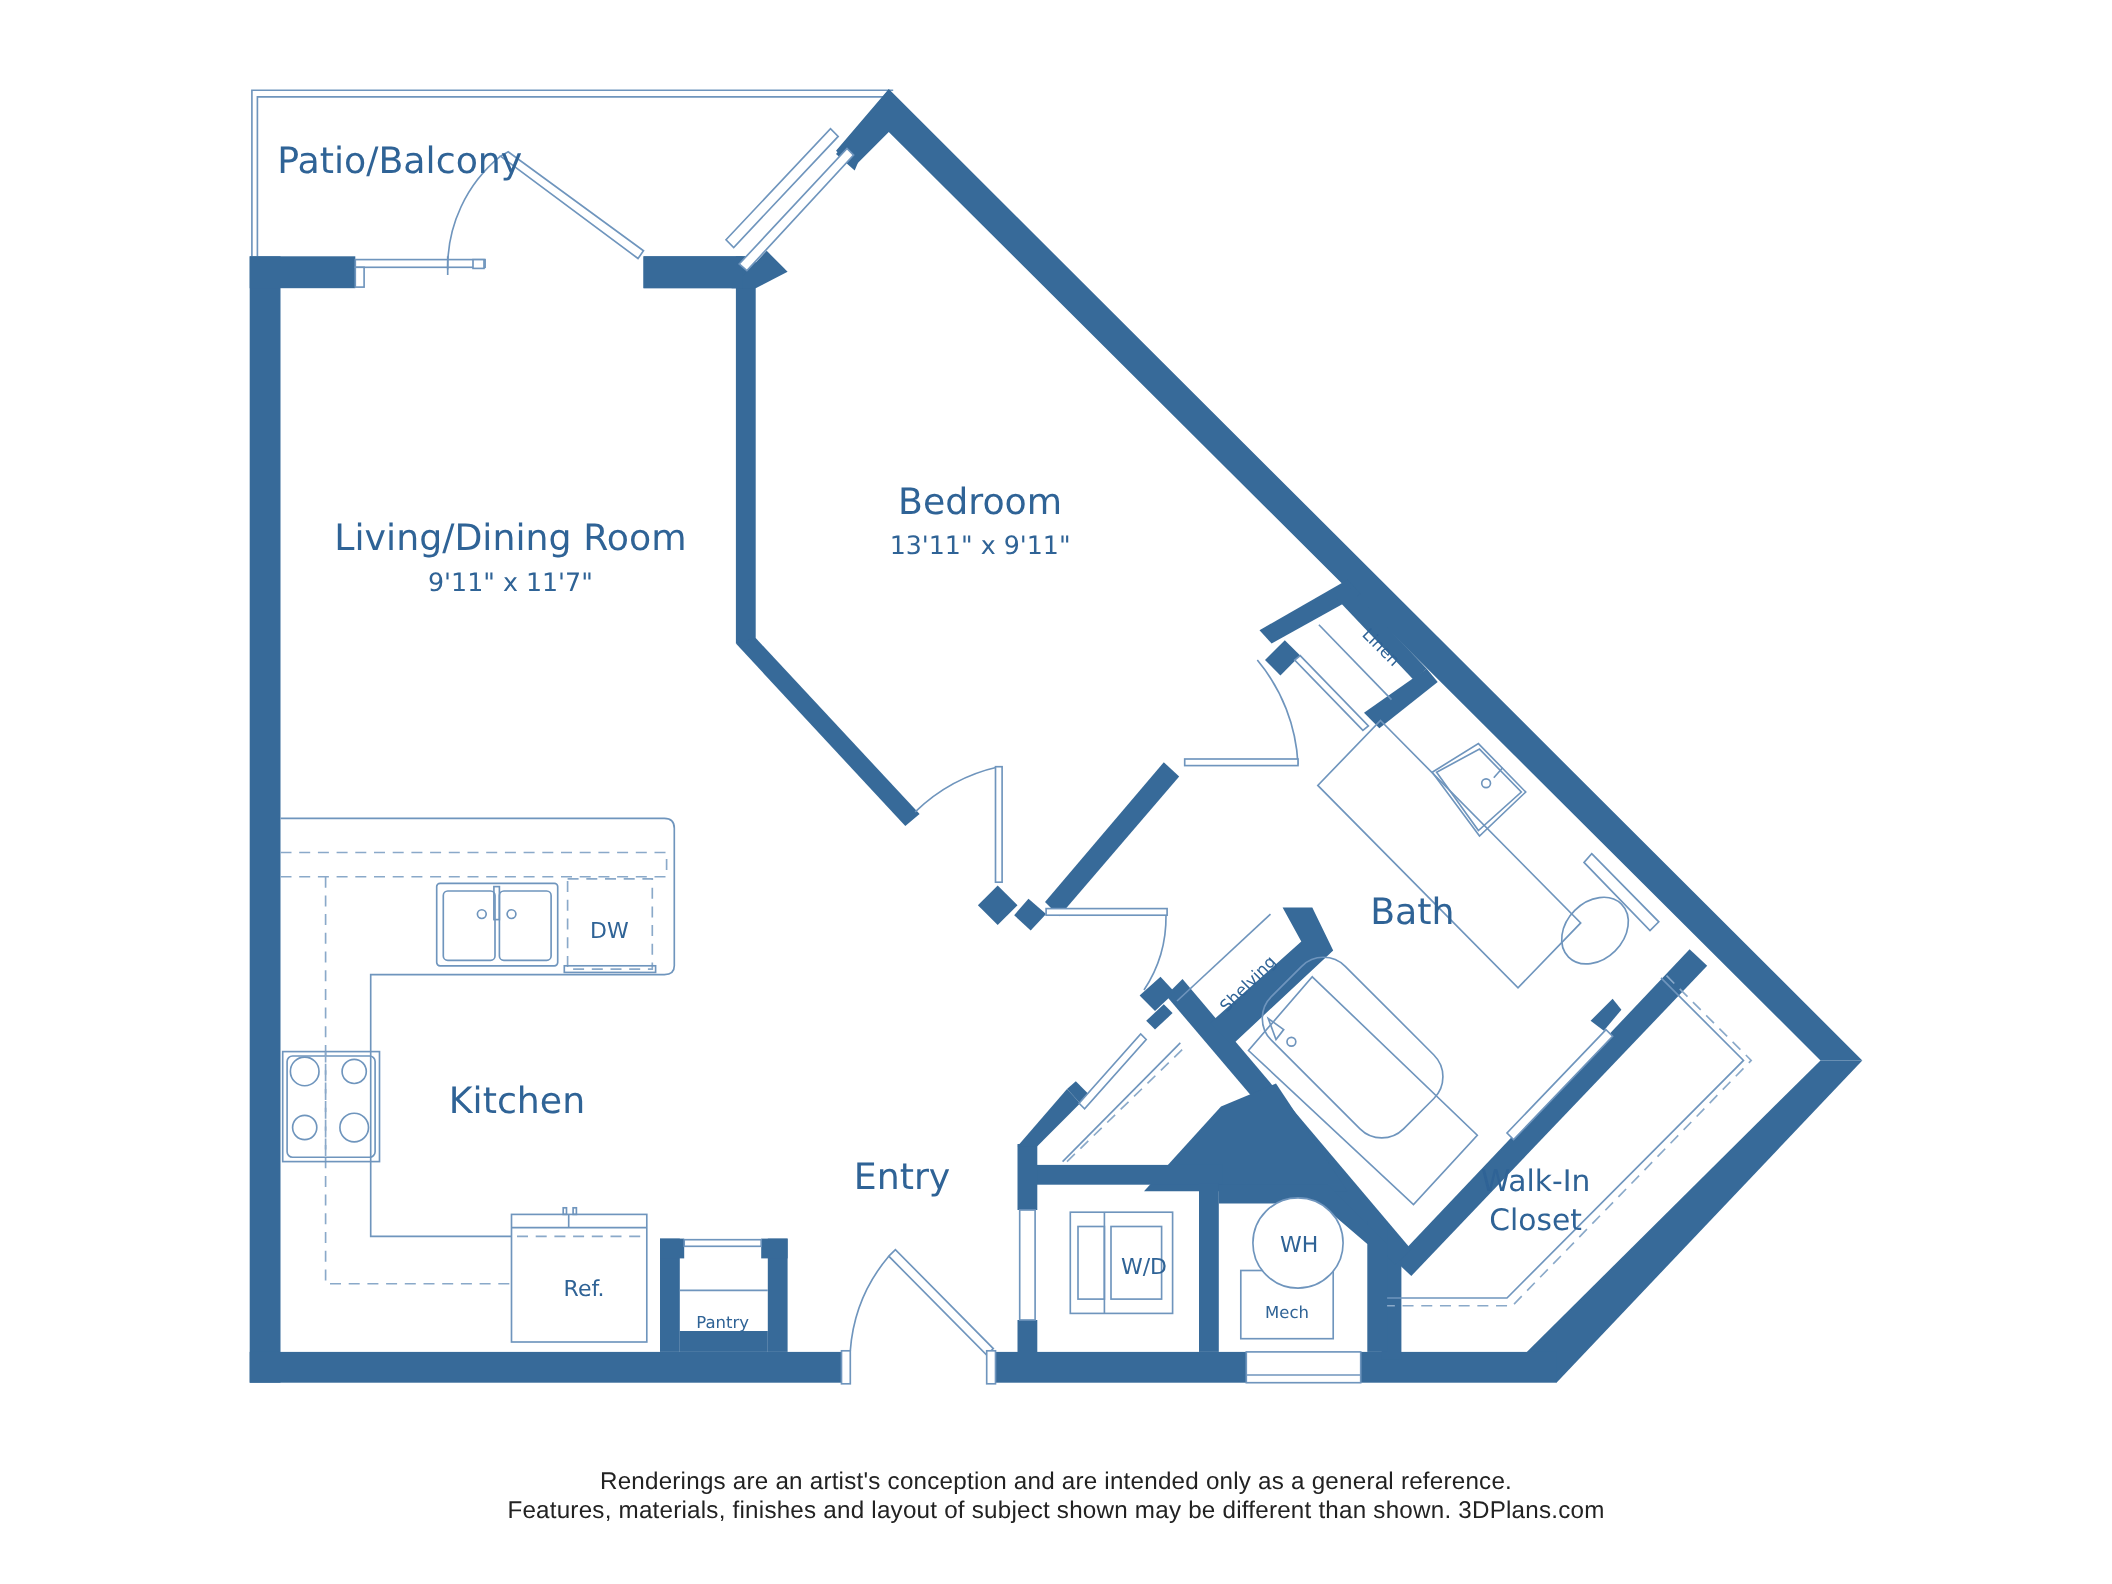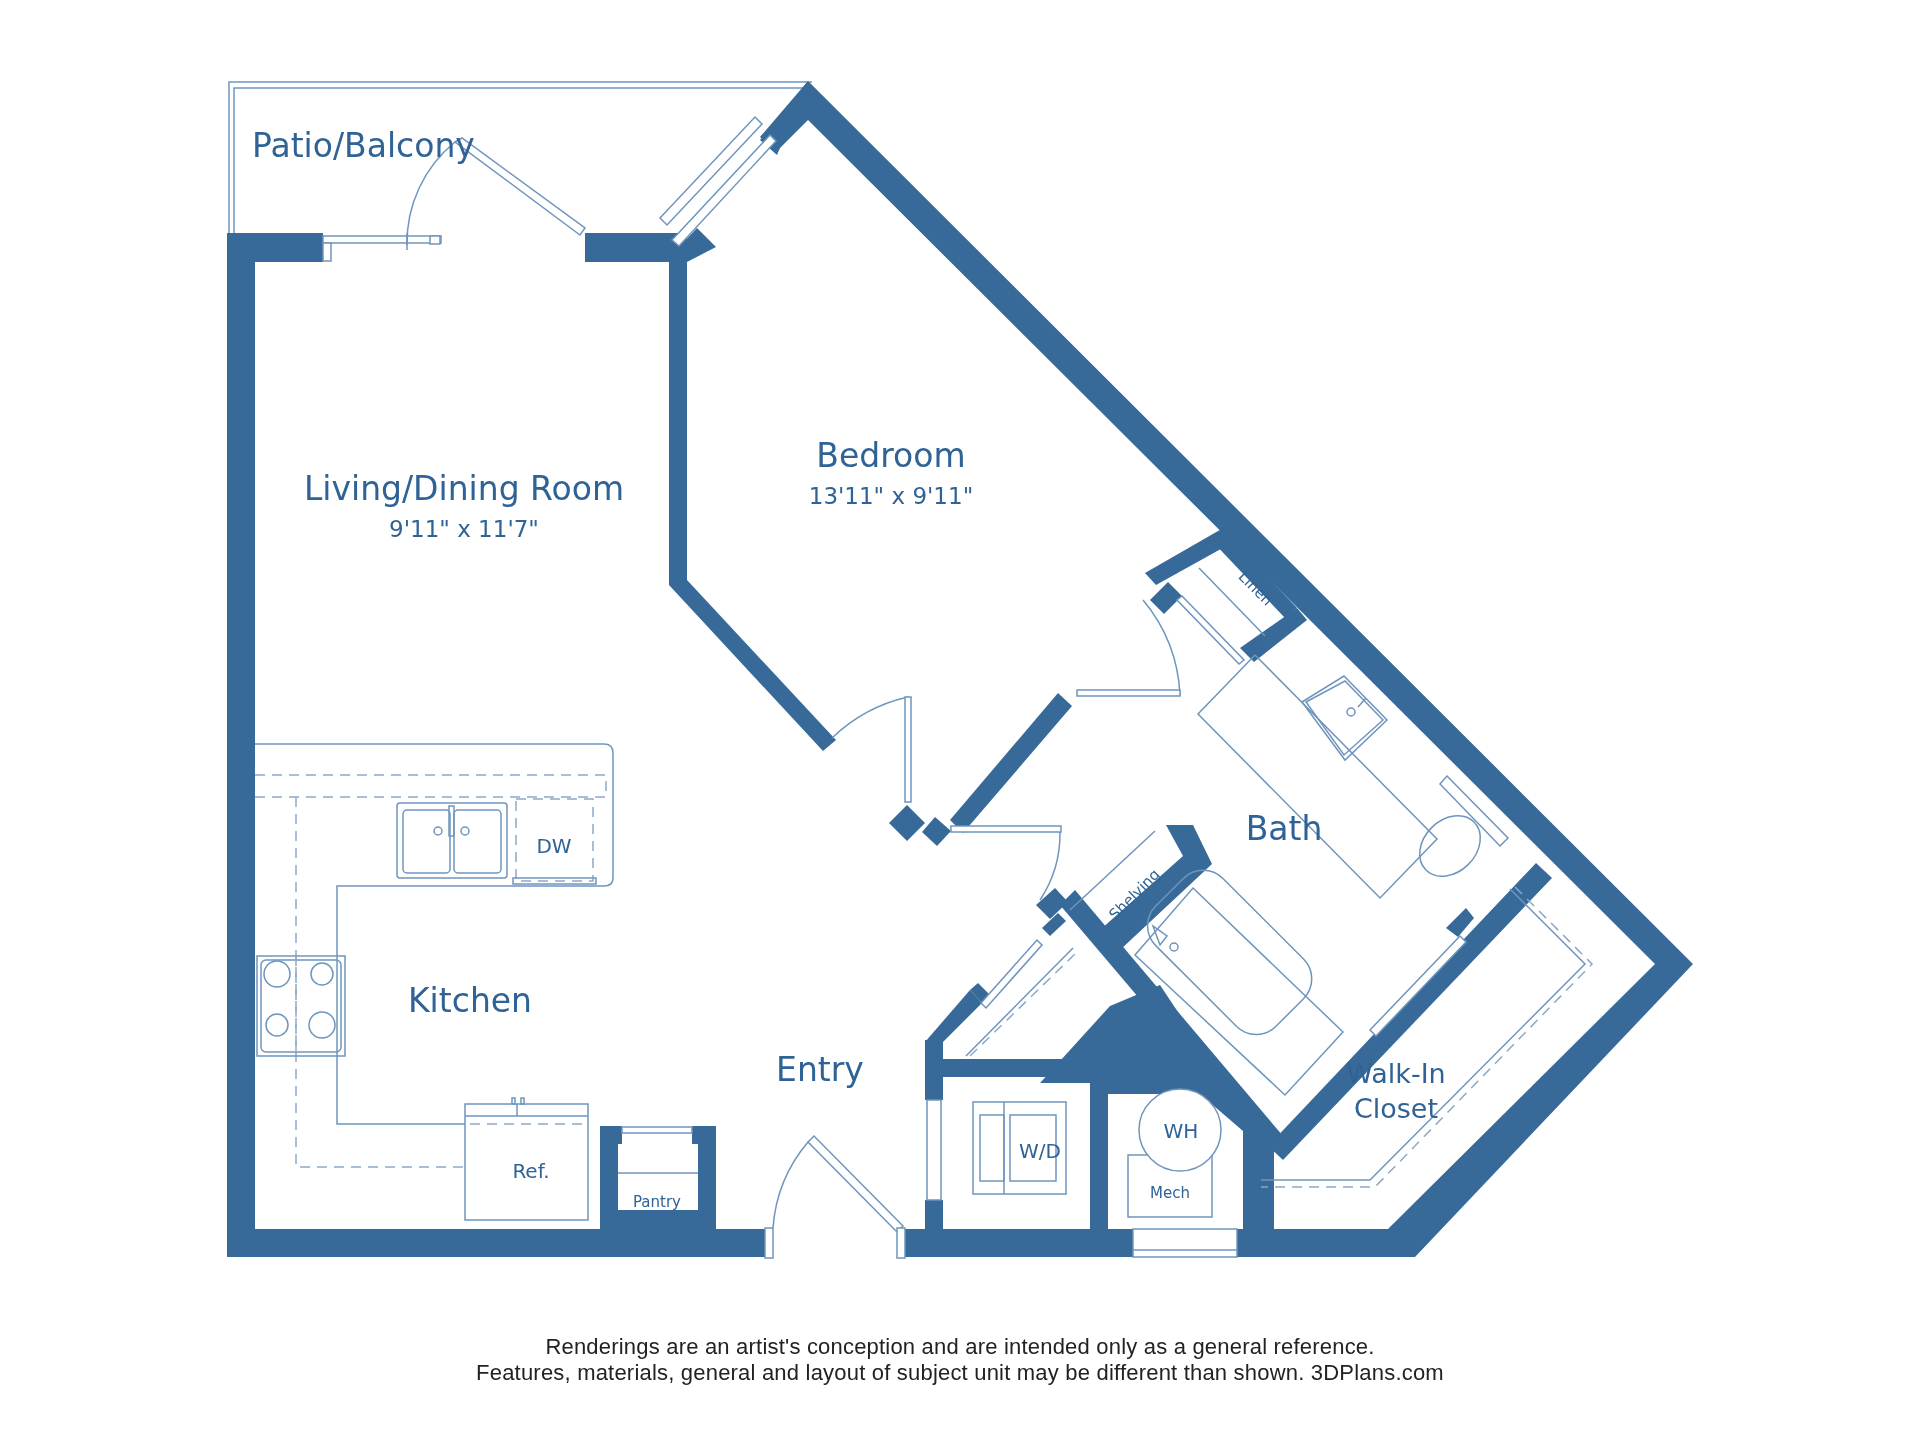--- a/index.html
+++ b/index.html
@@ -244,13 +244,13 @@
   <text class="room-label lg" x="891" y="467" text-anchor="middle">Bedroom</text>
   <text class="room-label dim" x="891" y="504" text-anchor="middle">13'11" x 9'11"</text>
   <text class="room-label lg" x="470" y="1012" text-anchor="middle">Kitchen</text>
   <text class="room-label lg" x="820" y="1081" text-anchor="middle">Entry</text>
   <text class="room-label lg" x="1284" y="840" text-anchor="middle">Bath</text>
   <text class="room-label md" x="1396" y="1083" text-anchor="middle">Walk-In</text>
   <text class="room-label md" x="1396" y="1118" text-anchor="middle">Closet</text>
 </svg>
 
 <div id="footer-1" class="footer">Renderings are an artist's conception and are intended only as a general reference.</div>
-<div id="footer-2" class="footer">Features, materials, general and layout of subject unit may be different than shown. 3DPlans.com</div>
+<div id="footer-2" class="footer">Features, materials, finishes and layout of subject shown may be different than shown. 3DPlans.com</div>
 
 </body></html>

